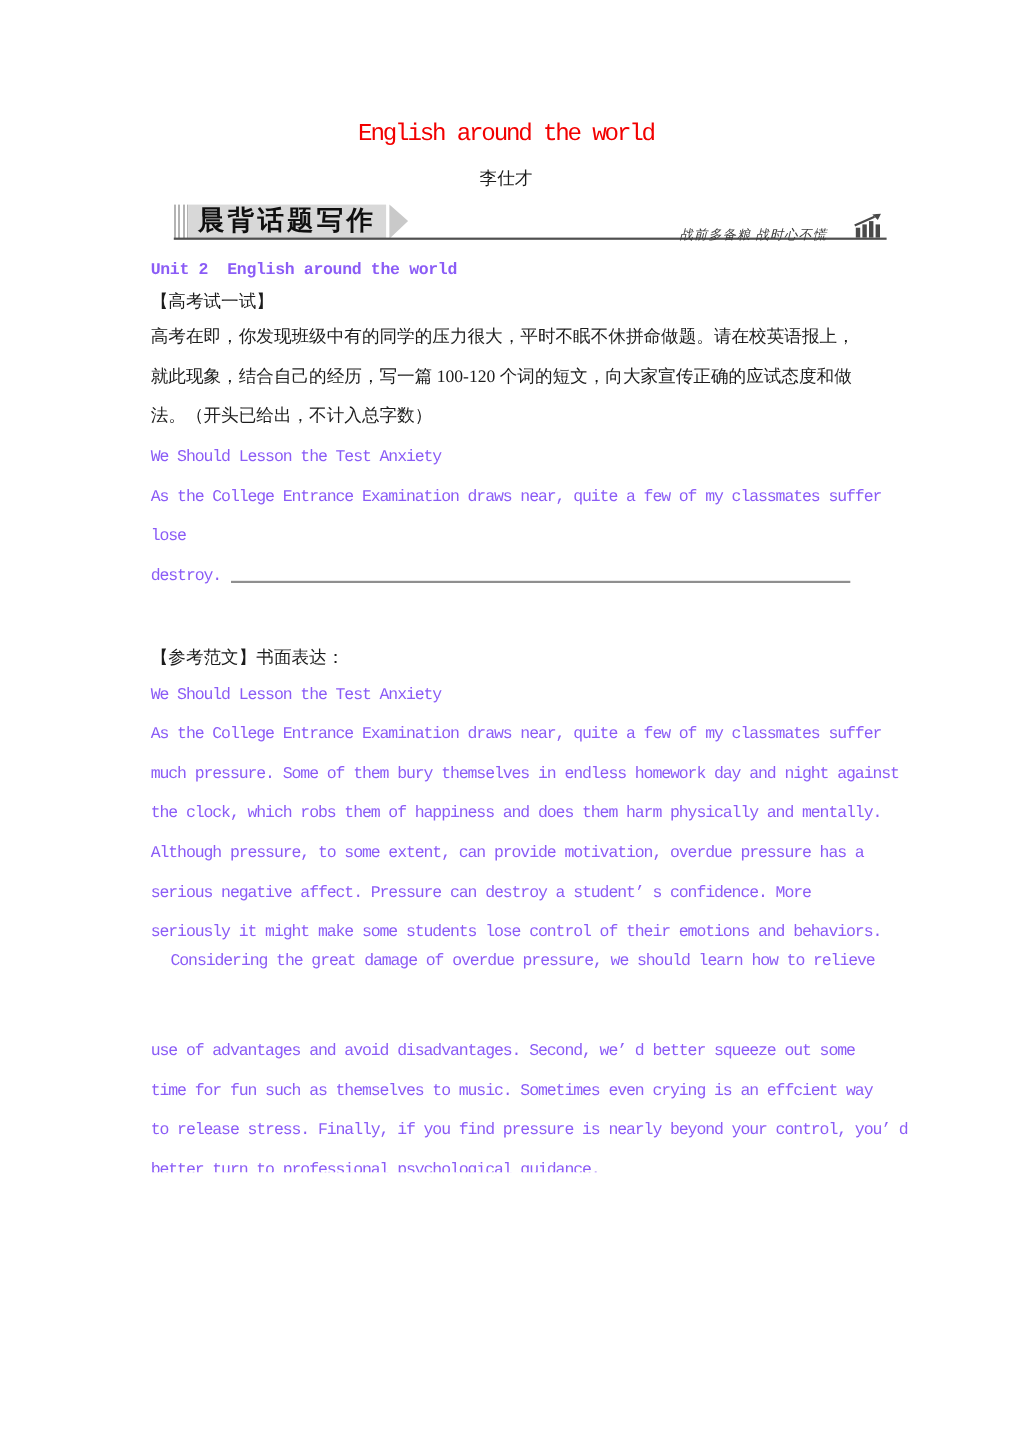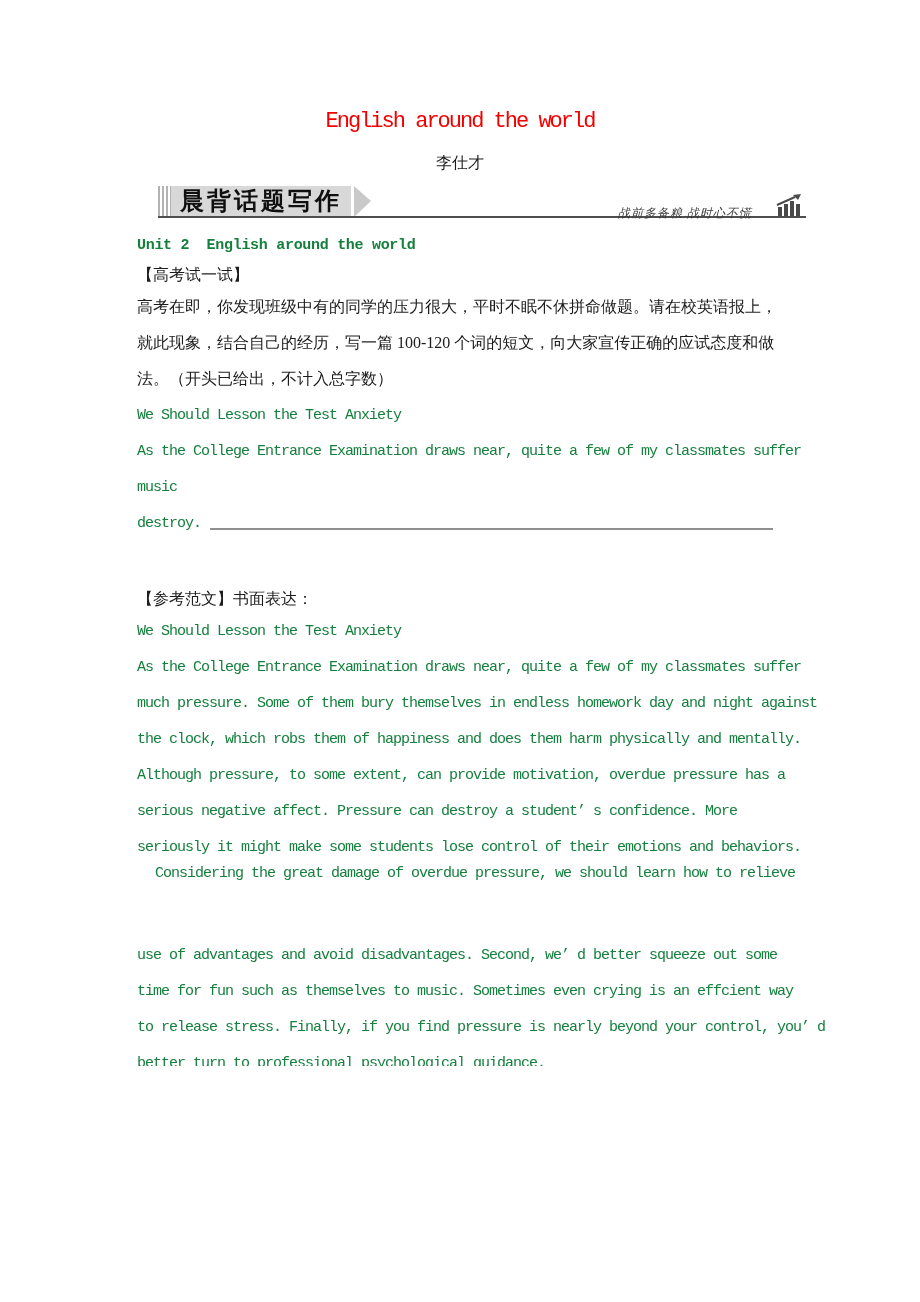--- a/index.html
+++ b/index.html
@@ -1,18 +1,18 @@
 <!DOCTYPE html>
 <html><head>
 <meta charset="utf-8">
 <style>
   html,body{margin:0;padding:0;background:#ffffff;}
   .page{position:relative;width:920px;height:1066px;background:#ffffff;overflow:hidden;}
   .mono{position:absolute;font-family:"Liberation Mono","DejaVu Sans Mono",monospace;
-        font-size:15px;letter-spacing:-1px;line-height:20px;color:#15803d;white-space:pre;}
+        font-size:15px;letter-spacing:-1px;line-height:20px;color:#8b5cf6;white-space:pre;}
   .cjk{position:absolute;font-family:"Liberation Serif","DejaVu Serif",serif;
        font-size:16px;line-height:22px;color:#1c1c1c;white-space:pre;}
   .doc-title{font-size:22px;letter-spacing:-2px;color:#f20000;left:0;top:112px;width:920px;text-align:center;}
   .author{left:0;top:152px;width:920px;text-align:center;}
   .banner-row{position:absolute;left:158px;top:186px;height:31px;display:flex;align-items:stretch;}
   .stripes{width:13px;background:repeating-linear-gradient(90deg,#b3b3b3 0 2px,#ffffff 2px 4px);}
   .banner-box{background:#d8d8d8;font-family:"Liberation Serif","DejaVu Serif",serif;
               font-size:24px;font-weight:bold;letter-spacing:3px;line-height:31px;
               padding:0 9px;color:#0f0f0f;white-space:pre;}
   .banner-arrow{width:0;height:0;border-top:15px solid transparent;border-bottom:16px solid transparent;
@@ -53,21 +53,21 @@
 
   <div class="mono unit" style="left:137px;top:236px;">Unit 2  English around the world</div>
 
   <div class="cjk sec-head" style="left:137px;top:264px;">【高考试一试】</div>
   <div class="cjk" style="left:137px;top:296px;">高考在即，你发现班级中有的同学的压力很大，平时不眠不休拼命做题。请在校英语报上，</div>
   <div class="cjk" style="left:137px;top:332px;">就此现象，结合自己的经历，写一篇 100-120 个词的短文，向大家宣传正确的应试态度和做</div>
   <div class="cjk" style="left:137px;top:368px;">法。（开头已给出，不计入总字数）</div>
 
   <div class="mono" style="left:137px;top:406px;">We Should Lesson the Test Anxiety</div>
   <div class="mono" style="left:137px;top:442px;">As the College Entrance Examination draws near, quite a few of my classmates suffer</div>
-  <div class="mono" style="left:137px;top:478px;">music</div>
+  <div class="mono" style="left:137px;top:478px;">lose</div>
   <div class="mono" style="left:137px;top:514px;">destroy.</div>
   <div class="blank-underline"></div>
 
   <div class="cjk sec-head" style="left:137px;top:588px;">【参考范文】书面表达：</div>
   <div class="mono" style="left:137px;top:622px;">We Should Lesson the Test Anxiety</div>
   <div class="mono" style="left:137px;top:658px;">As the College Entrance Examination draws near, quite a few of my classmates suffer</div>
   <div class="mono" style="left:137px;top:694px;">much pressure. Some of them bury themselves in endless homework day and night against</div>
   <div class="mono" style="left:137px;top:730px;">the clock, which robs them of happiness and does them harm physically and mentally.</div>
   <div class="mono" style="left:137px;top:766px;">Although pressure, to some extent, can provide motivation, overdue pressure has a</div>
   <div class="mono" style="left:137px;top:802px;">serious negative affect. Pressure can destroy a student’ s confidence. More</div>

